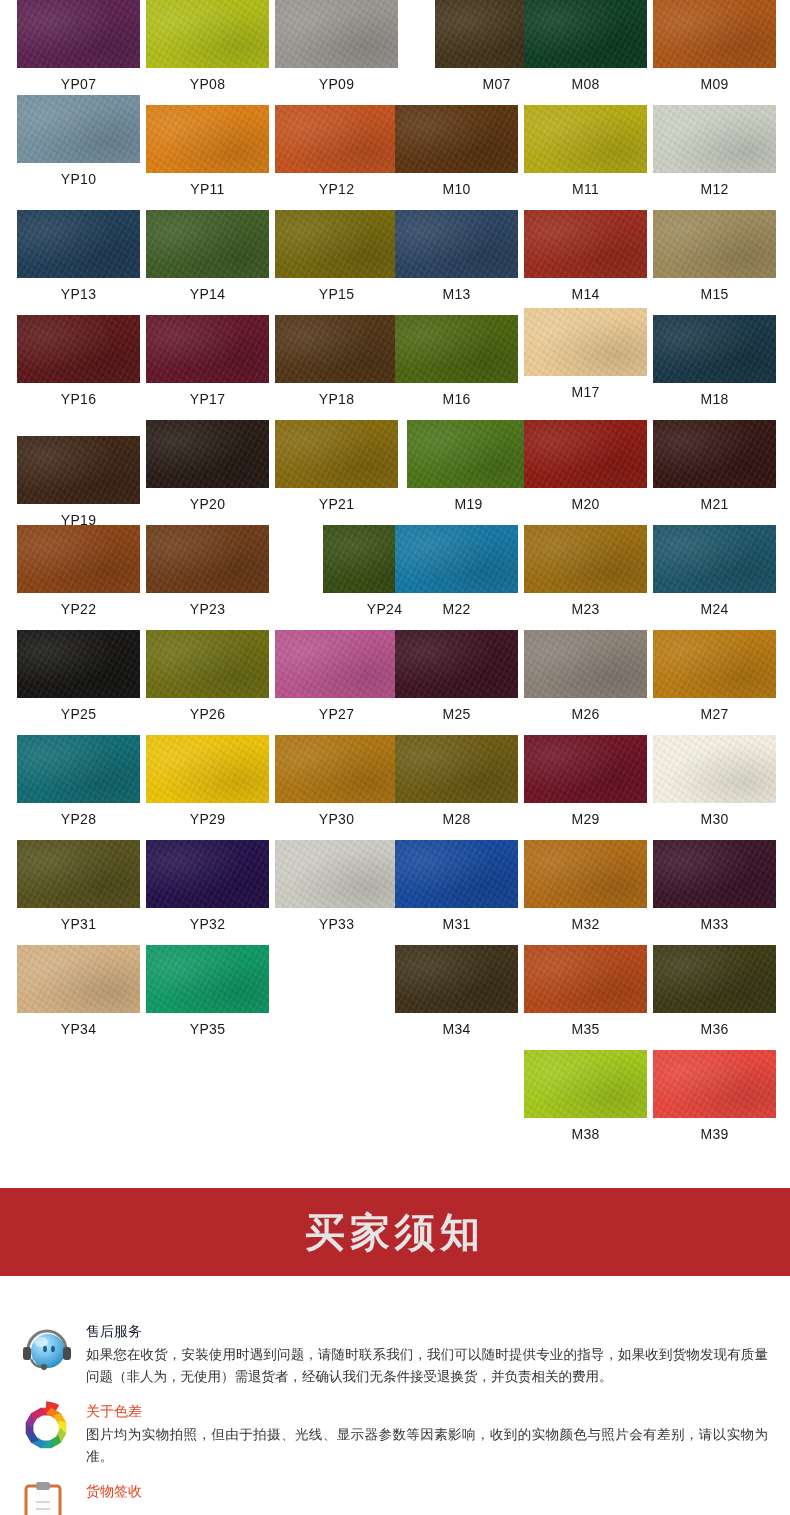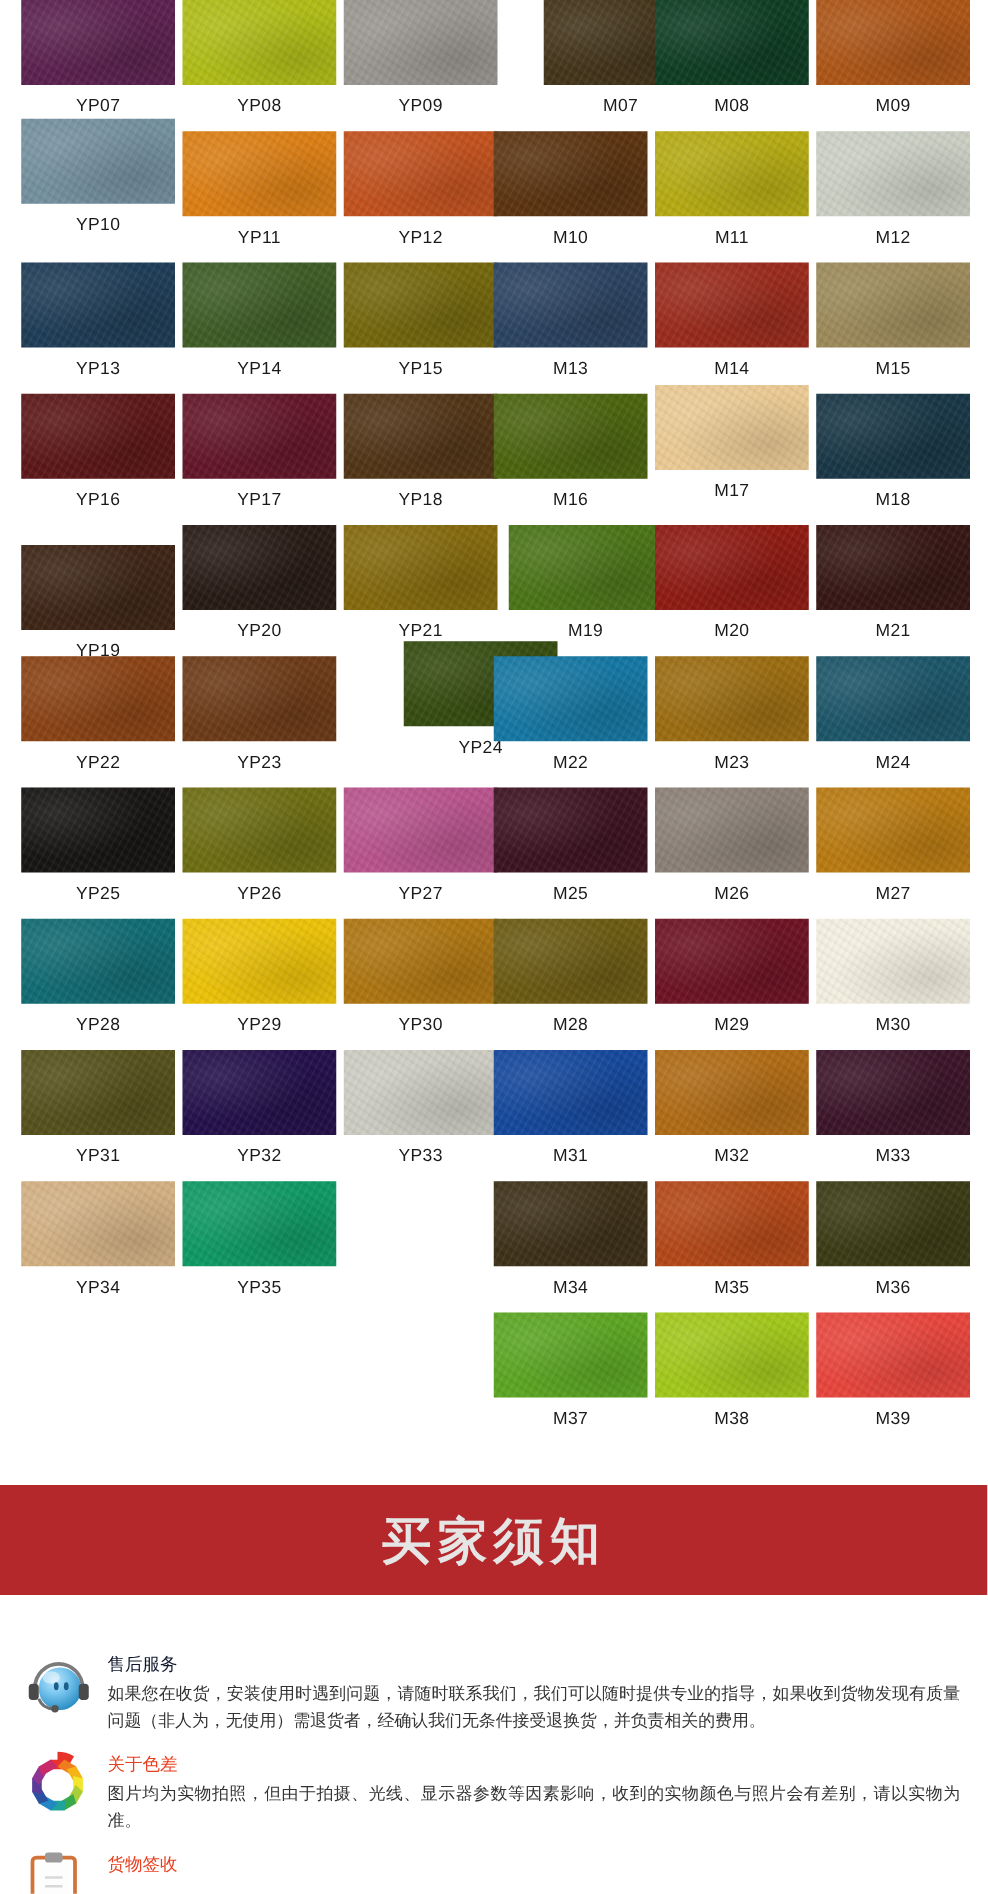--- a/index.html
+++ b/index.html
@@ -245,21 +245,21 @@
       <div class="swatch-label">M21</div>
     </div>
     <div class="swatch-cell" style="left: 17px; top: 525px;">
       <div class="swatch-chip" style="background: rgb(138, 66, 20);"></div>
       <div class="swatch-label">YP22</div>
     </div>
     <div class="swatch-cell" style="left: 146px; top: 525px;">
       <div class="swatch-chip" style="background: rgb(108, 58, 23);"></div>
       <div class="swatch-label">YP23</div>
     </div>
-    <div class="swatch-cell" style="left: 275px; top: 513px; padding-left: 48px;">
+    <div class="swatch-cell" style="left: 275px; top: 525px; padding-left: 48px;">
       <div class="swatch-chip" style="background: rgb(53, 76, 16);"></div>
       <div class="swatch-label">YP24</div>
     </div>
     <div class="swatch-cell" style="left: 395px; top: 525px;">
       <div class="swatch-chip" style="background: rgb(20, 119, 163);"></div>
       <div class="swatch-label">M22</div>
     </div>
     <div class="swatch-cell" style="left: 524px; top: 525px;">
       <div class="swatch-chip" style="background: rgb(155, 108, 16);"></div>
       <div class="swatch-label">M23</div>
@@ -352,24 +352,20 @@
       <div class="swatch-chip" style="background: rgb(61, 48, 24);"></div>
       <div class="swatch-label">M34</div>
     </div>
     <div class="swatch-cell" style="left: 524px; top: 945px;">
       <div class="swatch-chip" style="background: rgb(180, 71, 23);"></div>
       <div class="swatch-label">M35</div>
     </div>
     <div class="swatch-cell" style="left: 653px; top: 945px;">
       <div class="swatch-chip" style="background: rgb(58, 58, 20);"></div>
       <div class="swatch-label">M36</div>
-    </div>
-    <div class="swatch-cell" style="left: 395px; top: 1050px;">
-      <div class="swatch-chip" style="background: rgb(91, 166, 34);"></div>
-      <div class="swatch-label">M37</div>
     </div>
     <div class="swatch-cell" style="left: 524px; top: 1050px;">
       <div class="swatch-chip" style="background: rgb(162, 201, 26);"></div>
       <div class="swatch-label">M38</div>
     </div>
     <div class="swatch-cell" style="left: 653px; top: 1050px;">
       <div class="swatch-chip" style="background: rgb(232, 69, 60);"></div>
       <div class="swatch-label">M39</div>
     </div>
   </div>

